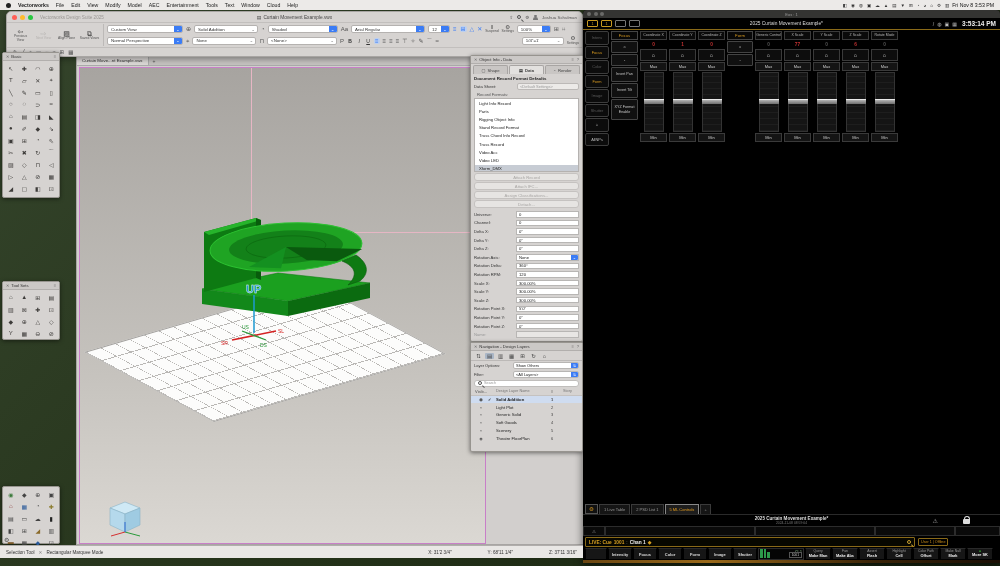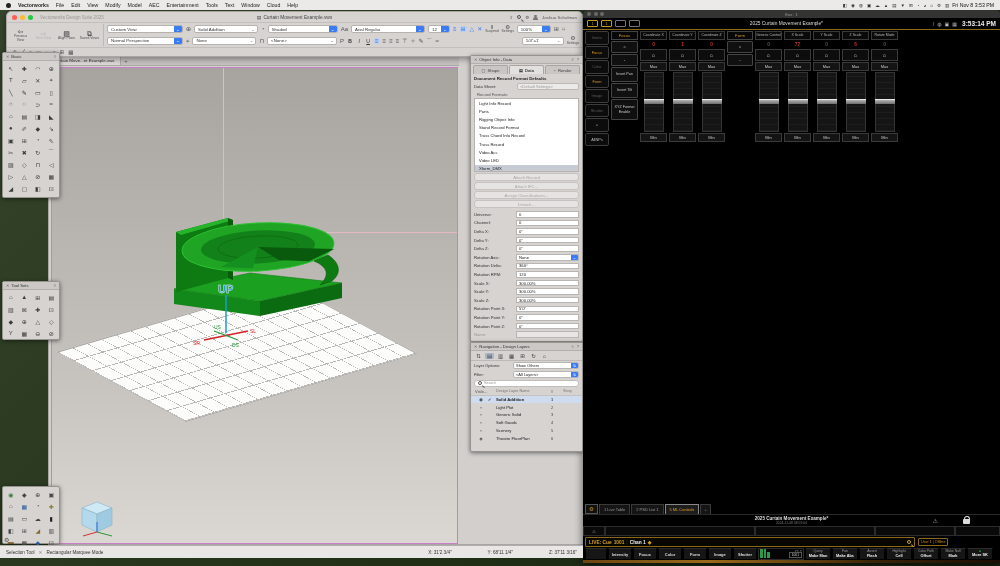--- a/index.html
+++ b/index.html
@@ -42,21 +42,21 @@
   .tic{font-size:6px;color:#555;line-height:1}
   .tic.blue{color:#3b7cf5}
   .tic.on{background:#bcd0f0;border-radius:2px;padding:0 1px}
   .tbtn{display:flex;flex-direction:column;align-items:center;font-size:3.4px;color:#555;line-height:1.1}
   .tbtn .nicon{font-size:5.5px;color:#444;line-height:1}
   .fmt{font-size:5px;color:#333;width:6px;text-align:center}
   .fmt.b{font-weight:bold}.fmt.i{font-style:italic}.fmt.u{text-decoration:underline}
   #vw-modebar{position:relative;height:10px;border-top:1px solid #c2bfbd;display:flex;align-items:center;gap:4px;padding-left:6px}
   #vw-modebar .tic{font-size:5.5px}
   
-  #vw-panel{position:absolute;left:48px;top:55px;width:585px;height:490px;background:#d2cfcd;border:1px solid #a8a5a3;z-index:5}
+  #vw-panel{position:absolute;left:76px;top:55px;width:585px;height:490px;background:#d2cfcd;border:1px solid #a8a5a3;z-index:5}
   #doc-tabbar{position:absolute;left:0;top:0;width:410px;height:10px;background:#c6c3c1;border-bottom:1px solid #aaa;display:flex;align-items:center}
   #doc-tab{height:9px;background:#dcd9d7;border-right:1px solid #aaa;font-size:4.4px;color:#333;display:flex;align-items:center;padding:0 5px}
   #doc-tab-plus{font-size:5px;color:#555;padding:0 4px}
   #viewport{position:absolute;left:2px;top:11px;width:407px;height:477px;border:1.5px solid #c87fc8;background:linear-gradient(to bottom,#a7a4a0,#c6c3be 65%,#dbd8d3);overflow:hidden}
   #axis-v{position:absolute;left:171px;top:0;width:1px;height:228px;background:#e6b6c4}
   #axis-h{position:absolute;left:171px;top:164px;width:236px;height:1px;background:#e6b6c4}
   #gridfloor{position:absolute;left:4px;top:284px;width:240px;height:100px;transform-origin:0 0;transform:matrix(0.967,-0.283,1.30,0.70,0,0);background-color:#fcfcfb;background-image:repeating-linear-gradient(90deg,#b9b7b4 0,#b9b7b4 .8px,transparent .8px,transparent 15px),repeating-linear-gradient(0deg,#b9b7b4 0,#b9b7b4 .8px,transparent .8px,transparent 14.3px);border:1px solid #a5a3a0}
   #objsvg{position:absolute;left:108px;top:139px}
   #cube{position:absolute;left:22px;top:426px}
   

